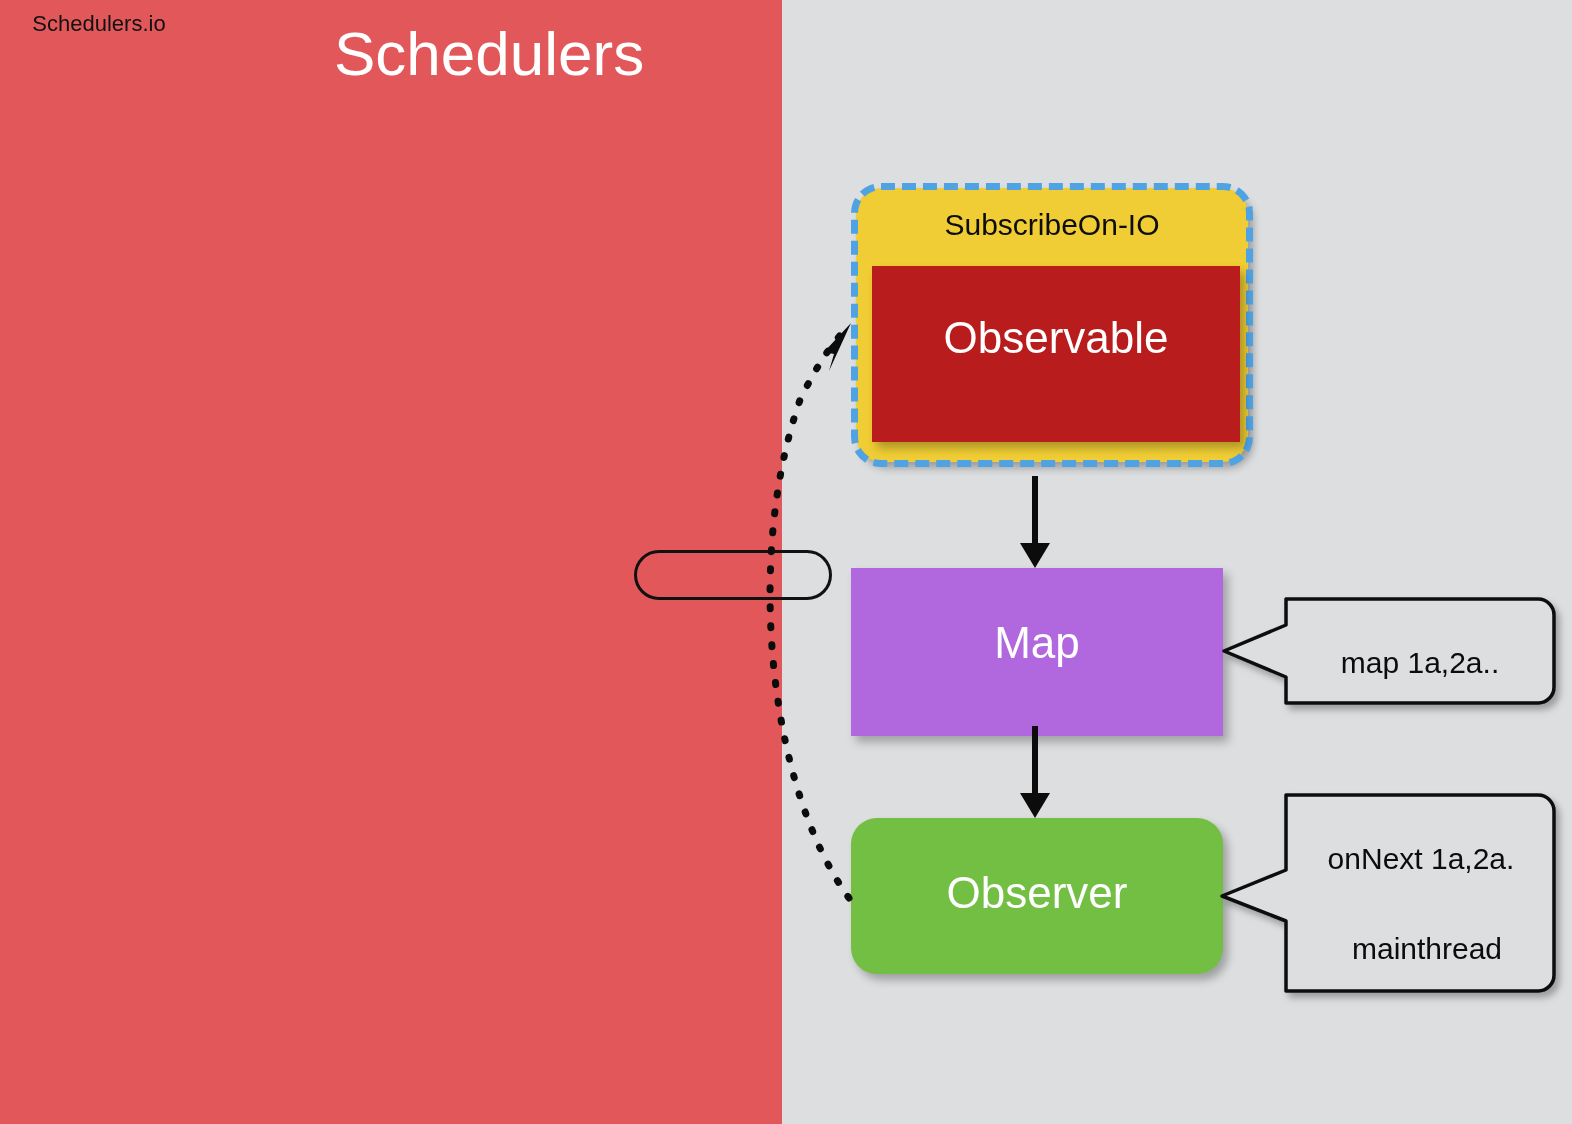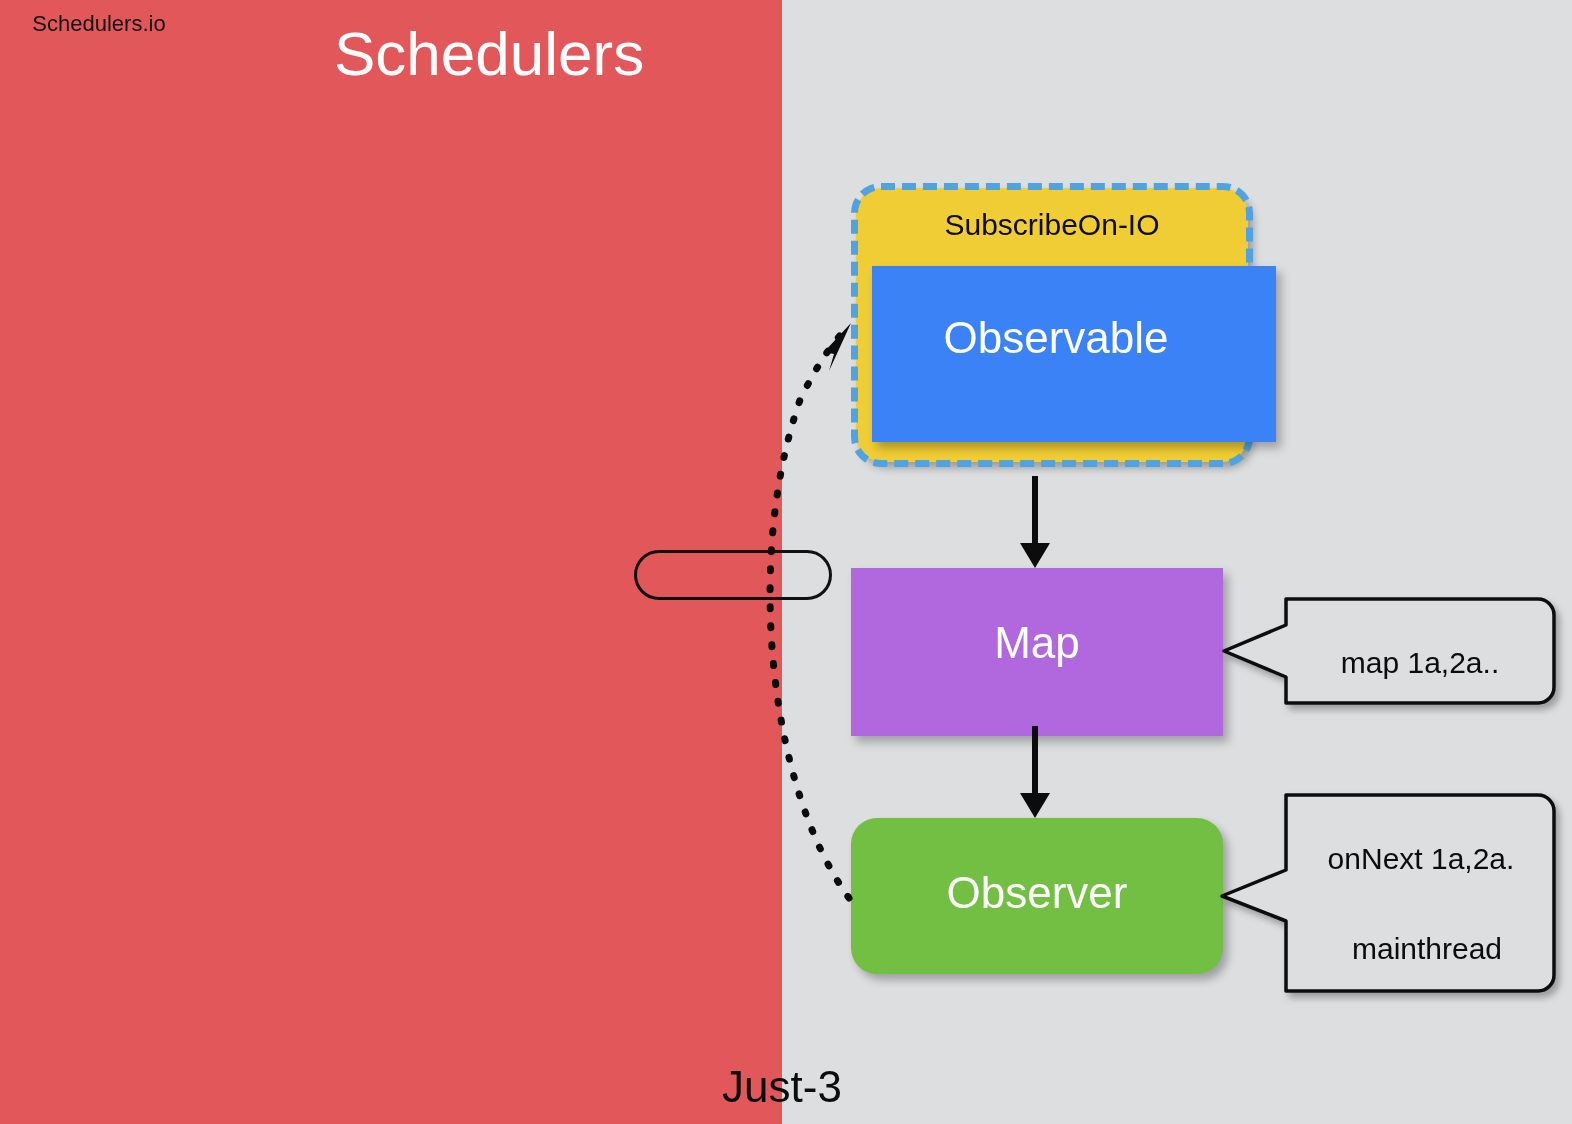--- a/index.html
+++ b/index.html
@@ -72,22 +72,22 @@
     left: 0; top: 22px;
     width: 392px;
     text-align: center;
     font-size: 30px;
     color: #0d0d0d;
     line-height: 1;
   }
   #observable-box {
     position: absolute;
     left: 16px; top: 78px;
-    width: 404px; height: 176px;
-    background: #3b82f6;
+    width: 368px; height: 176px;
+    background: #b91c1c;
     box-shadow: 5px 6px 9px rgba(0,0,0,0.28);
   }
   #observable-label {
     position: absolute;
     left: 0; top: 50px;
     width: 368px;
     text-align: center;
     font-size: 44px;
     color: #ffffff;
     line-height: 1;
@@ -272,17 +272,14 @@
                L 1222 896
                L 1286 870
                Z" fill="#dddedf" stroke="#0c0c0c" stroke-width="3.5" stroke-linejoin="round"></path>
     </g>
   </svg>
 
   <div class="callout-text" id="map-callout-text">map  1a,2a..</div>
   <div class="callout-text" id="observer-callout-l1">onNext  1a,2a.</div>
   <div class="callout-text" id="observer-callout-l2">mainthread</div>
 
-  <div id="bottom-caption">
-    <span>Just-3</span>
-  </div>
 
 </div>
 
 </body></html>

